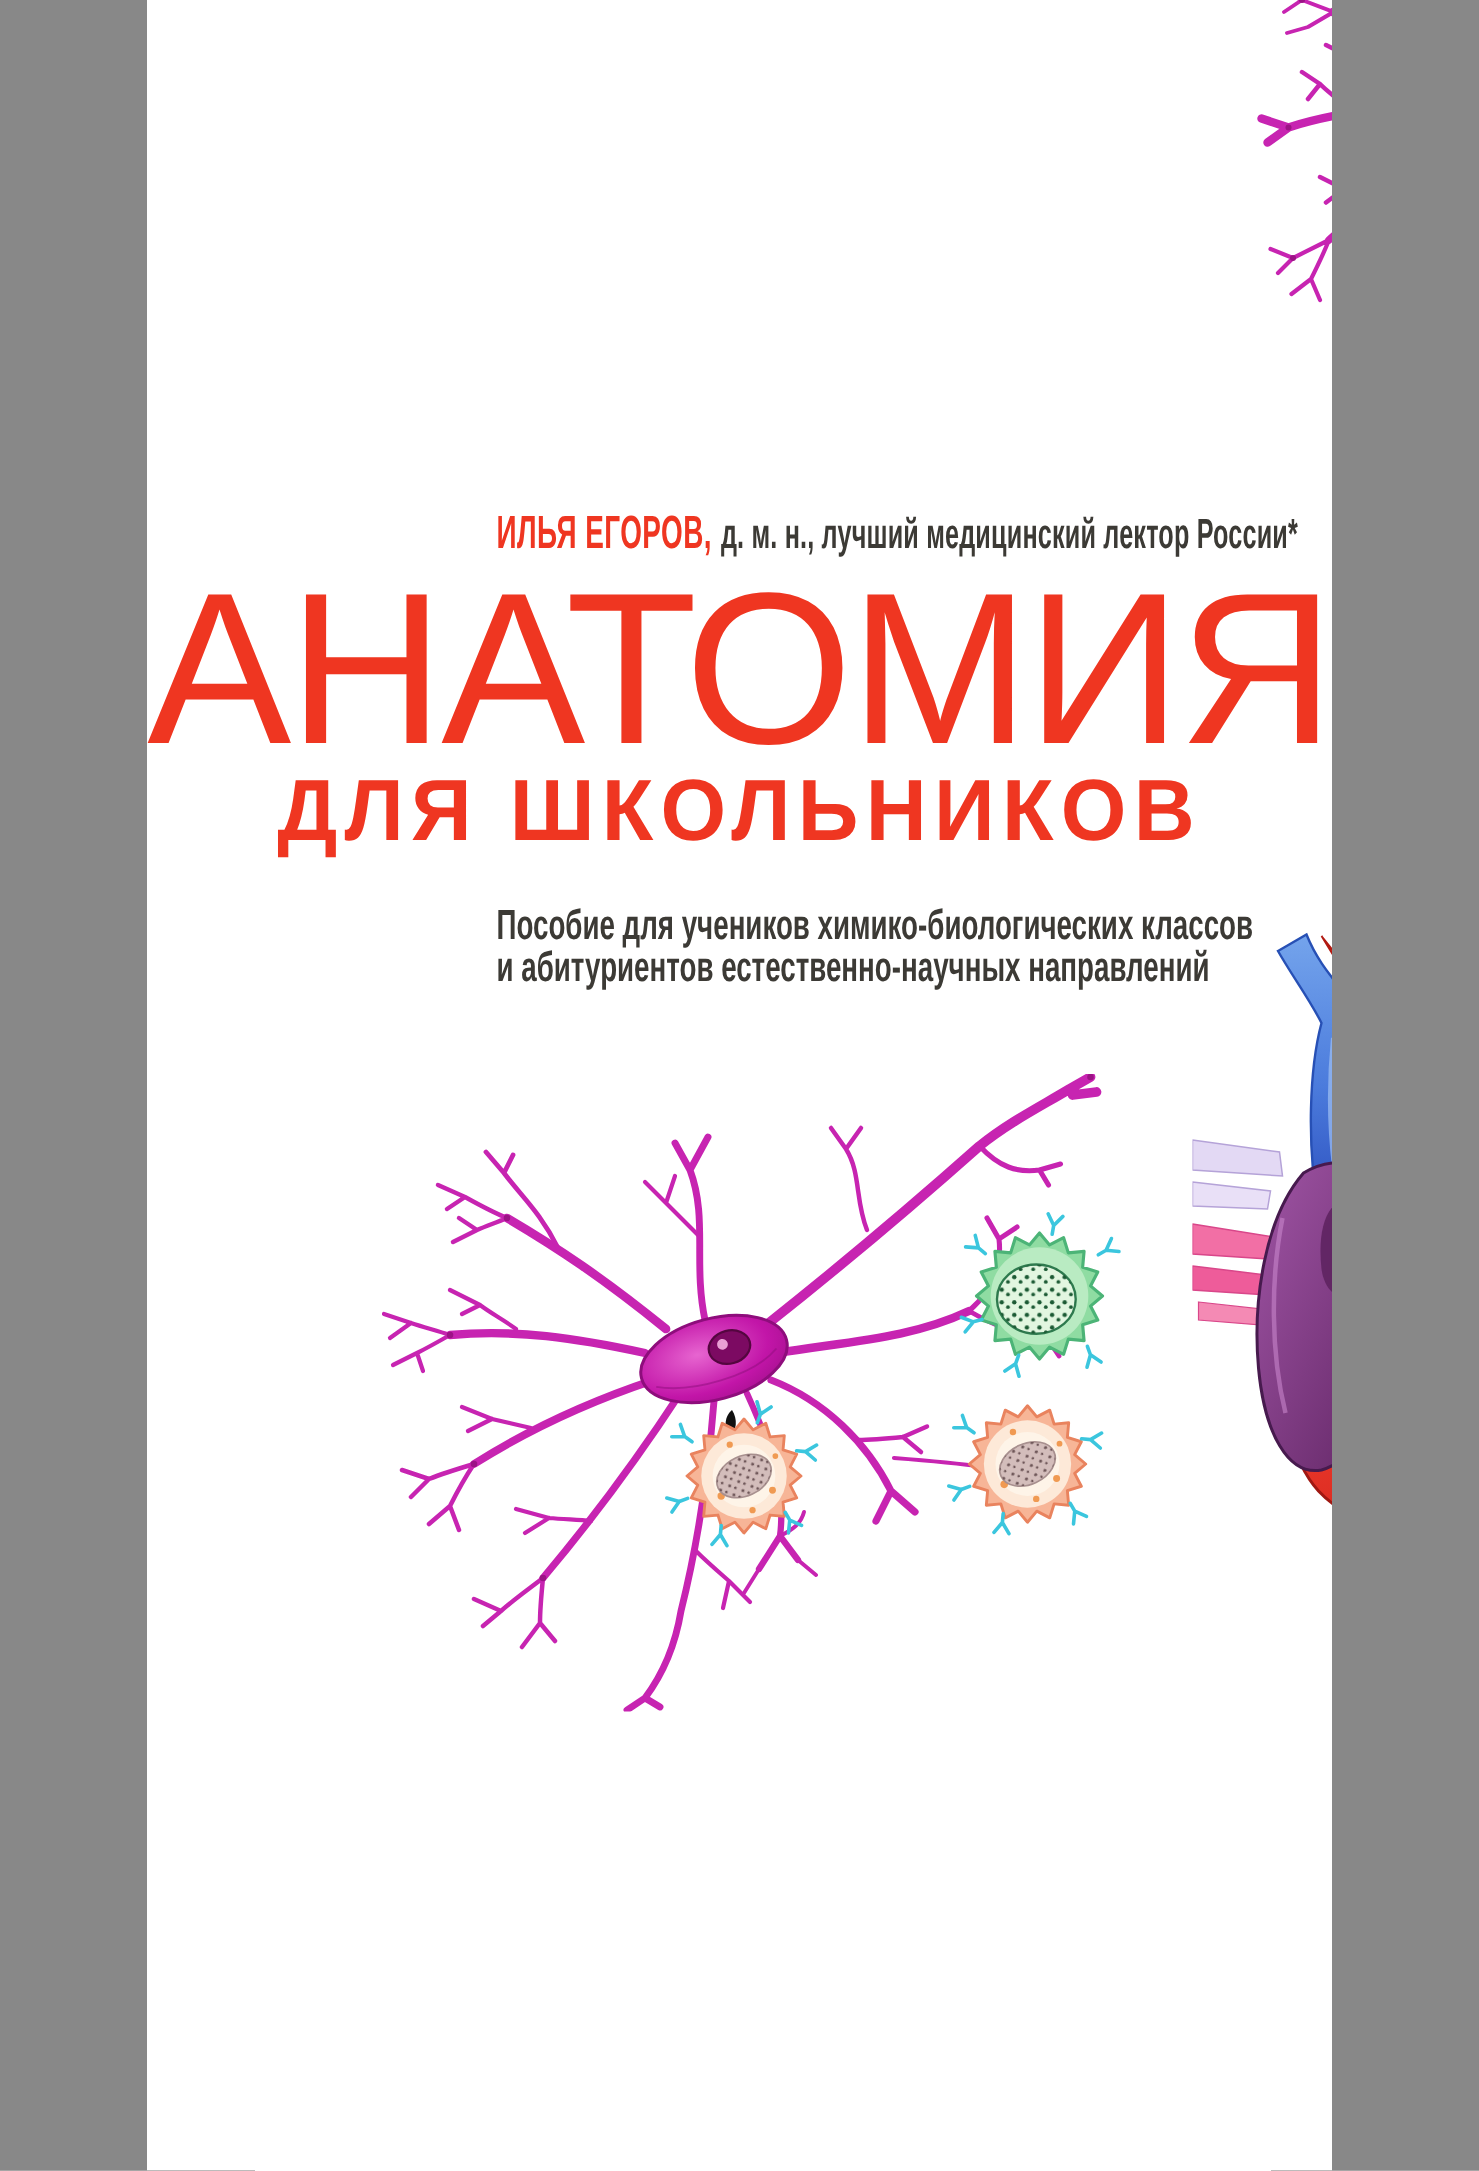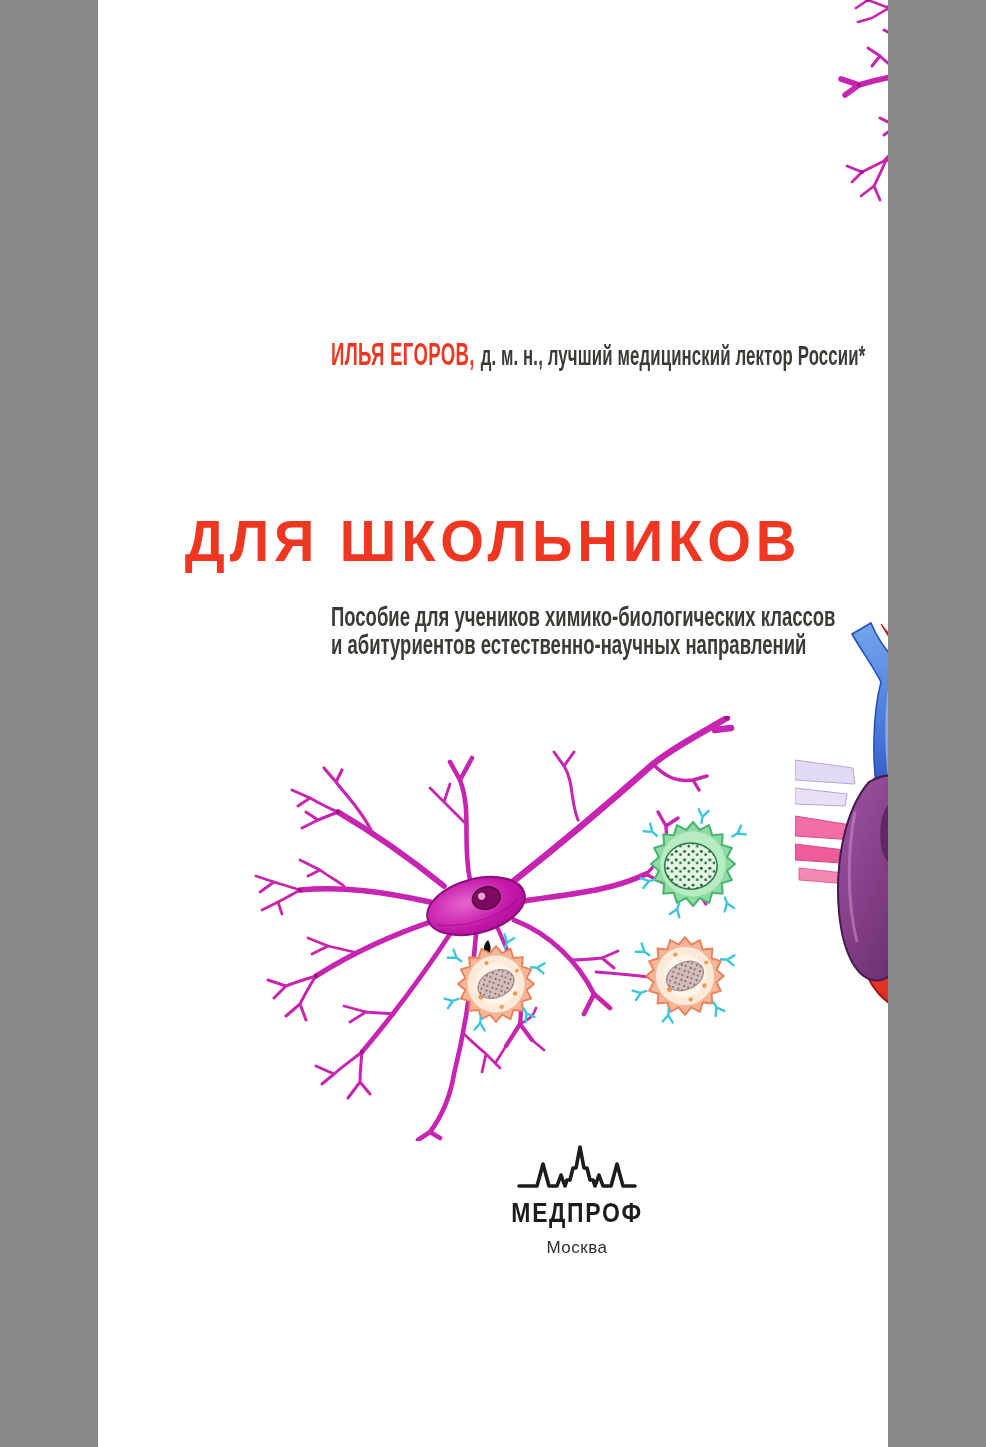--- a/index.html
+++ b/index.html
@@ -140,20 +140,21 @@
         <use href="#yrec" transform="translate(210,192) rotate(-150)"></use>
         <use href="#yrec" transform="translate(232,200) rotate(170)"></use>
       </g>
     </svg>
   </div>
 
   <div class="abs" id="author-line">
     <span class="name">ИЛЬЯ ЕГОРОВ,</span><span class="creds">д. м. н., лучший медицинский лектор России*</span>
   </div>
 
+  <div class="abs" id="main-title">АНАТОМИЯ</div>
   <div class="abs" id="sub-title">ДЛЯ ШКОЛЬНИКОВ</div>
 
   <div class="abs" id="description">
     <div>Пособие для учеников химико-биологических классов</div>
     <div>и абитуриентов естественно-научных направлений</div>
   </div>
 
   <div class="abs" id="ill-heart">
     <svg width="290" height="415" viewBox="0 0 290 415">
       <defs>
@@ -371,21 +372,14 @@
         <use href="#scell" transform="translate(487,260) scale(0.97)"></use>
         <use href="#yrec" transform="translate(444,234) rotate(-55)"></use>
         <use href="#yrec" transform="translate(440,278) rotate(-110)"></use>
         <use href="#yrec" transform="translate(470,302) rotate(-175)"></use>
         <use href="#yrec" transform="translate(520,294) rotate(150)"></use>
         <use href="#yrec" transform="translate(532,244) rotate(95)"></use>
       </g>
     </svg>
   </div>
 
-  <div class="abs" id="publisher">
-    <svg width="120" height="48" viewBox="0 0 120 48">
-      <path d="M2,44 L20,44 L26,22 L32,44 L40,44 L44,33 L48,44 L50,38 L53,38 L56,26 L59,26 L63,5 L67,26 L70,26 L73,38 L76,38 L78,44 L82,33 L86,44 L94,44 L100,22 L106,44 L118,44" fill="none" stroke="#1C1C1C" stroke-width="3.6" stroke-linecap="round" stroke-linejoin="round"></path>
-    </svg>
-    <div class="pub-name">МЕДПРОФ</div>
-    <div class="pub-city">Москва</div>
-  </div>
 
 </div>
 
 </body></html>

